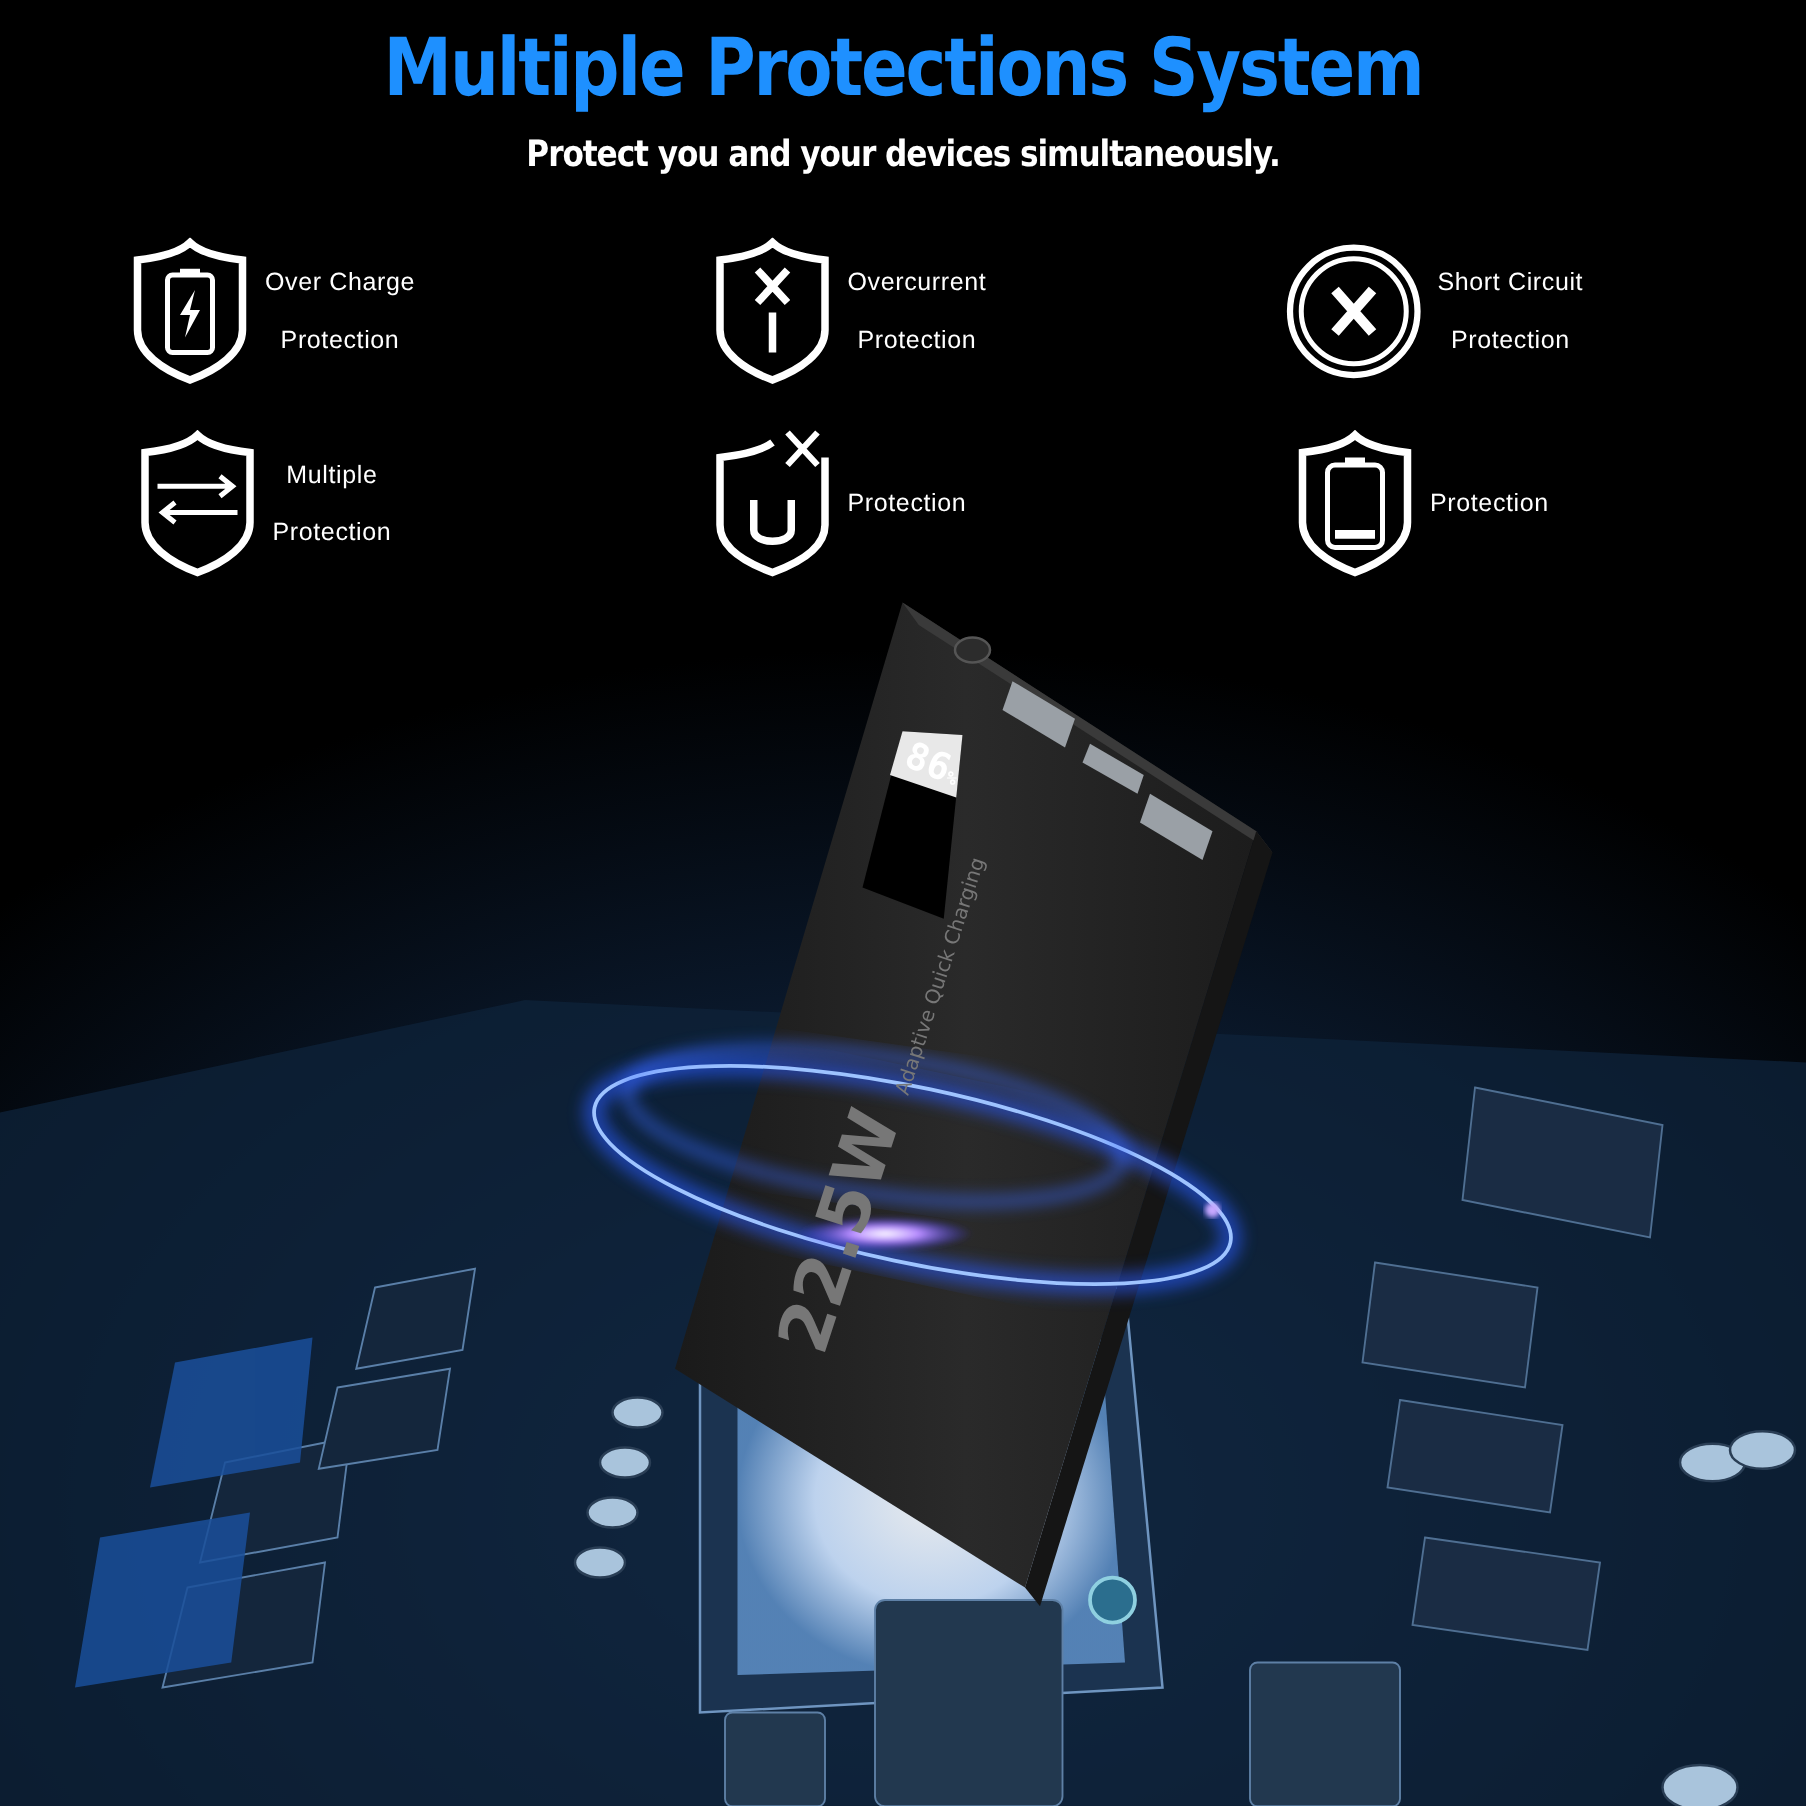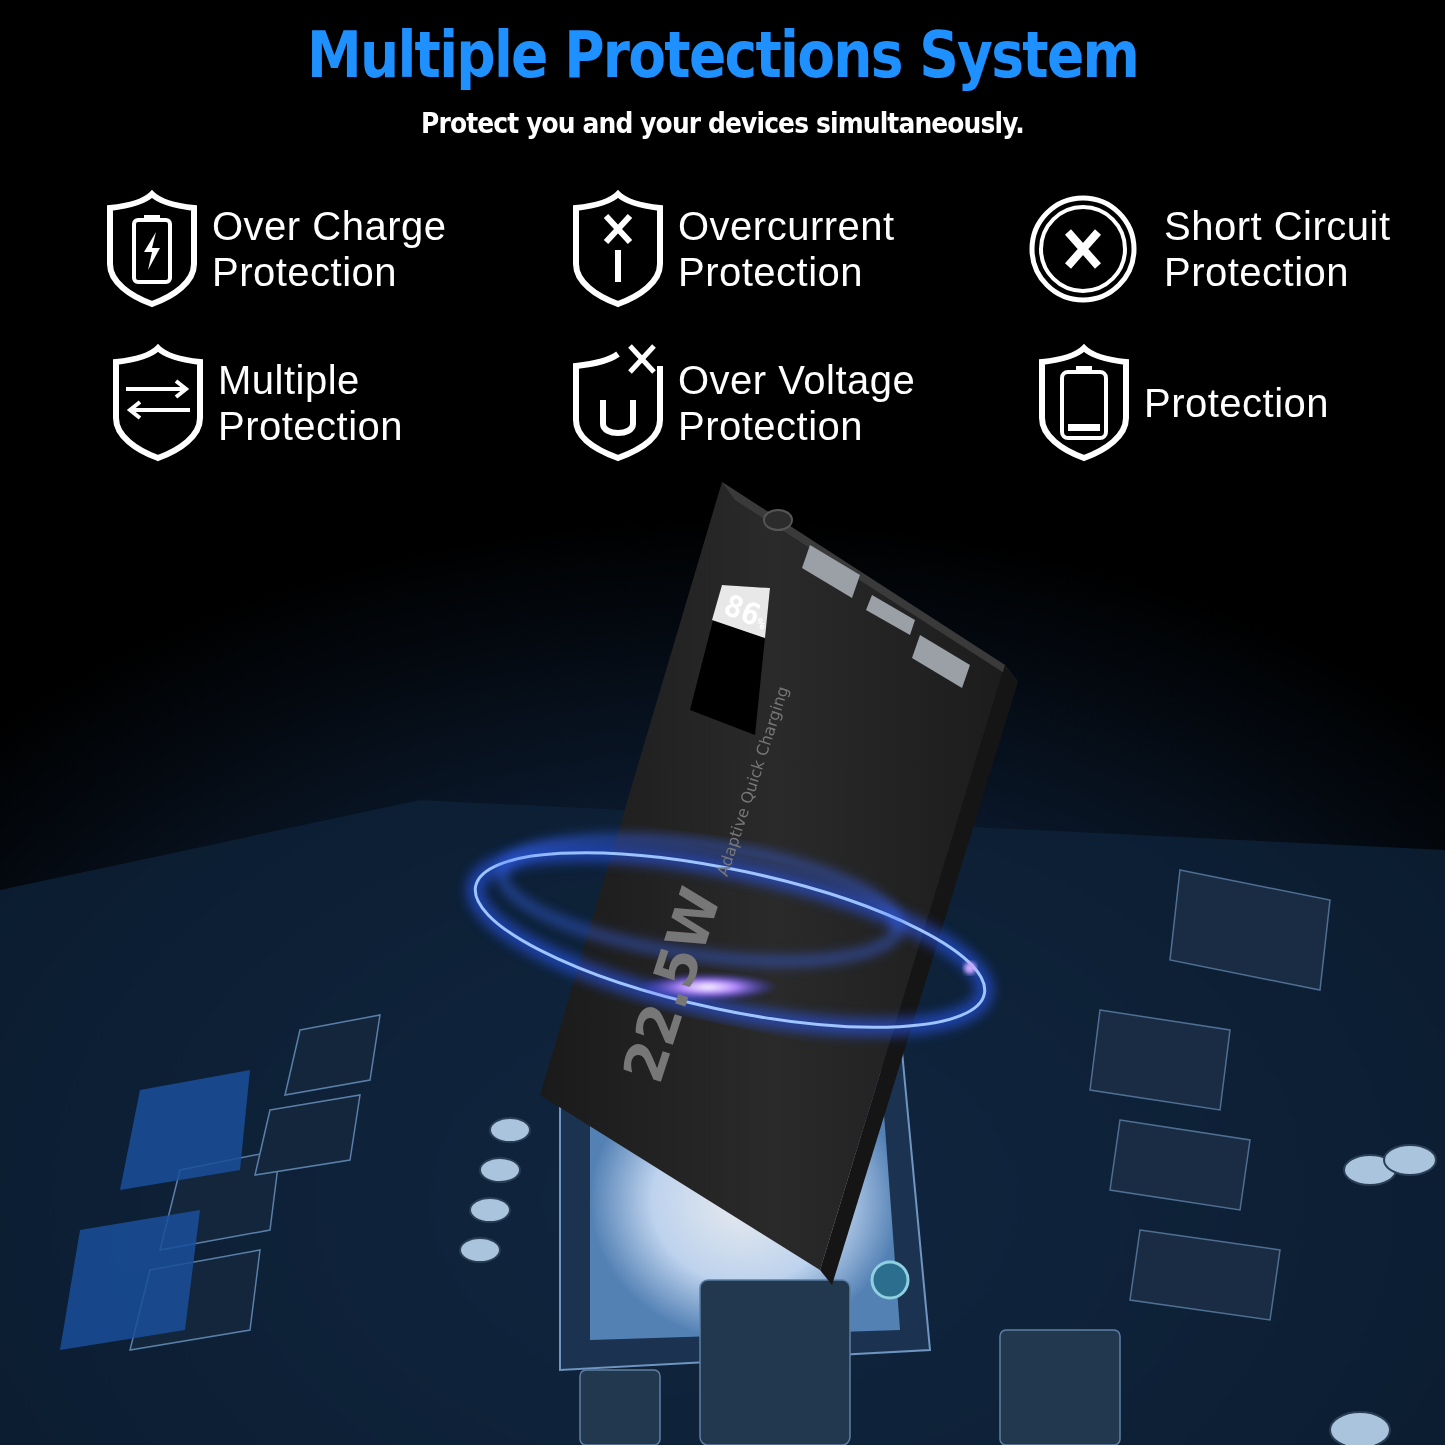--- a/index.html
+++ b/index.html
@@ -1,21 +1,21 @@
 <!DOCTYPE html>
 <html><head>
 <meta charset="utf-8">
 <style>
   html, body { margin:0; padding:0; background:#000; }
   body { width:1445px; height:1445px; position:relative; overflow:hidden; font-family:"Liberation Sans", sans-serif; }
   .title { position:absolute; left:0; top:18px; width:1445px; text-align:center; font-family:"DejaVu Sans", sans-serif; font-weight:bold; font-size:64px; letter-spacing:-2px; color:#1e90ff; transform:scaleX(0.86); transform-origin:center; }
   .subtitle { position:absolute; left:0; top:106px; width:1445px; text-align:center; font-family:"DejaVu Sans", sans-serif; font-weight:bold; font-size:29px; letter-spacing:-1px; color:#fff; transform:scaleX(0.86); transform-origin:center; }
   .feature { position:absolute; display:flex; align-items:center; }
   .feature svg { width:96px; height:118px; flex:none; }
-  .feature .label { margin-left:12px; color:#fff; font-size:40px; line-height:46px; letter-spacing:0.5px; }
+  .feature .label { margin-left:12px; color:#fff; font-size:20px; line-height:46px; letter-spacing:0.5px;text-align:center; }
   .scene { position:absolute; left:0; top:470px; width:1445px; height:975px; overflow:hidden; }
 </style>
 </head>
 <body>
 
 <div class="title">Multiple Protections System</div>
 <div class="subtitle">Protect you and your devices simultaneously.</div>
 
 <div class="feature" style="left:104px;top:190px;">
   <svg viewBox="0 0 96 118">
@@ -35,21 +35,21 @@
     <path d="M48 4 C40 12 24 16 6 18 L6 74 C6 92 26 106 48 114 C70 106 90 92 90 74 L90 18 C72 16 56 12 48 4 Z" fill="none" stroke="#fff" stroke-width="6"></path>
     <path d="M36 26 L60 52 M60 26 L36 52" stroke="#fff" stroke-width="6"></path>
     <line x1="48" y1="60" x2="48" y2="92" stroke="#fff" stroke-width="6"></line>
   </svg>
   <div class="label">
     <div>Overcurrent</div>
     <div>Protection</div>
   </div>
 </div>
 
-<div class="feature" style="left:1028px;top:190px;gap:14px;">
+<div class="feature" style="left:1028px;top:190px;">
   <svg viewBox="0 0 110 118" style="width:110px;">
     <circle cx="55" cy="59" r="51" fill="none" stroke="#fff" stroke-width="5"></circle>
     <circle cx="55" cy="59" r="42" fill="none" stroke="#fff" stroke-width="4"></circle>
     <path d="M40 42 L70 76 M70 42 L40 76" stroke="#fff" stroke-width="8"></path>
   </svg>
   <div class="label">
     <div>Short Circuit</div>
     <div>Protection</div>
   </div>
 </div>
@@ -66,21 +66,20 @@
   </div>
 </div>
 
 <div class="feature" style="left:570px;top:344px;">
   <svg viewBox="0 0 96 118">
     <path d="M48 10 C40 16 24 20 6 22 L6 76 C6 94 26 106 48 114 C70 106 90 94 90 76 L90 22" fill="none" stroke="#fff" stroke-width="6"></path>
     <path d="M60 2 L84 28 M84 2 L60 28" stroke="#fff" stroke-width="5"></path>
     <path d="M33 56 L33 80 C33 92 63 92 63 80 L63 56" fill="none" stroke="#fff" stroke-width="6"></path>
   </svg>
   <div class="label">
-    <div>Over Voltage</div>
     <div>Protection</div>
   </div>
 </div>
 
 <div class="feature" style="left:1036px;top:344px;">
   <svg viewBox="0 0 96 118">
     <path d="M48 4 C40 12 24 16 6 18 L6 74 C6 92 26 106 48 114 C70 106 90 92 90 74 L90 18 C72 16 56 12 48 4 Z" fill="none" stroke="#fff" stroke-width="6"></path>
     <rect x="26" y="28" width="44" height="66" rx="6" fill="none" stroke="#fff" stroke-width="4"></rect>
     <rect x="40" y="22" width="16" height="6" fill="#fff"></rect>
     <rect x="32" y="80" width="32" height="7" fill="#fff"></rect>

